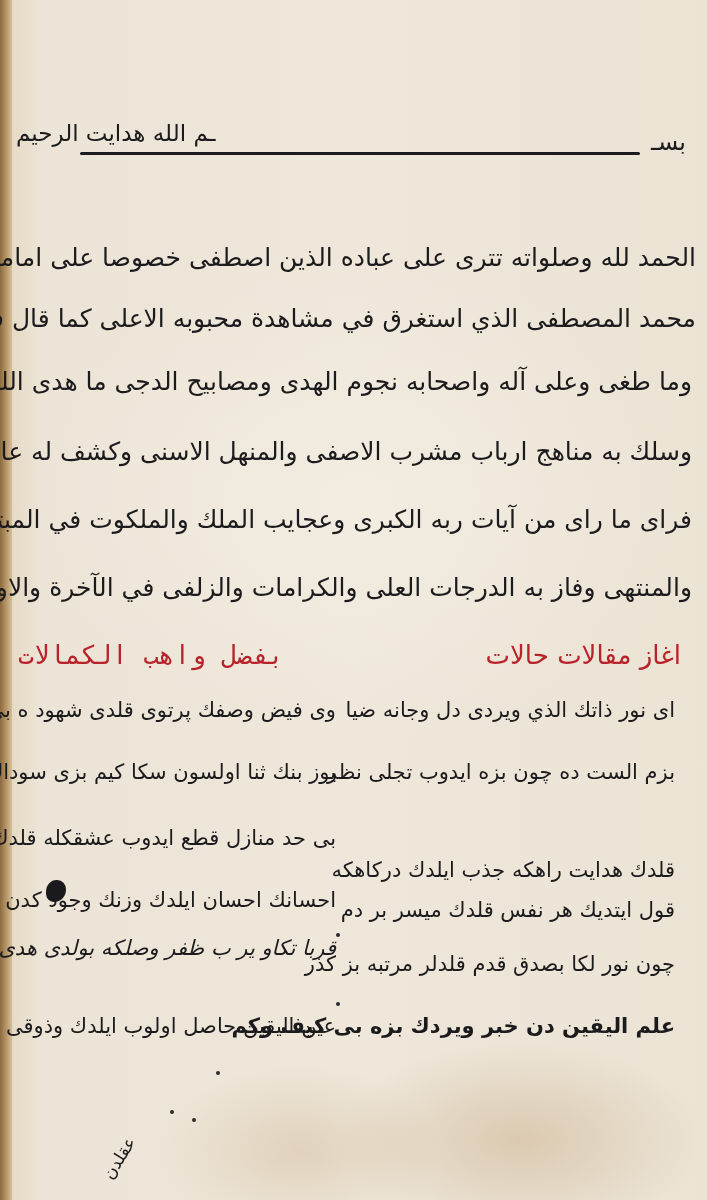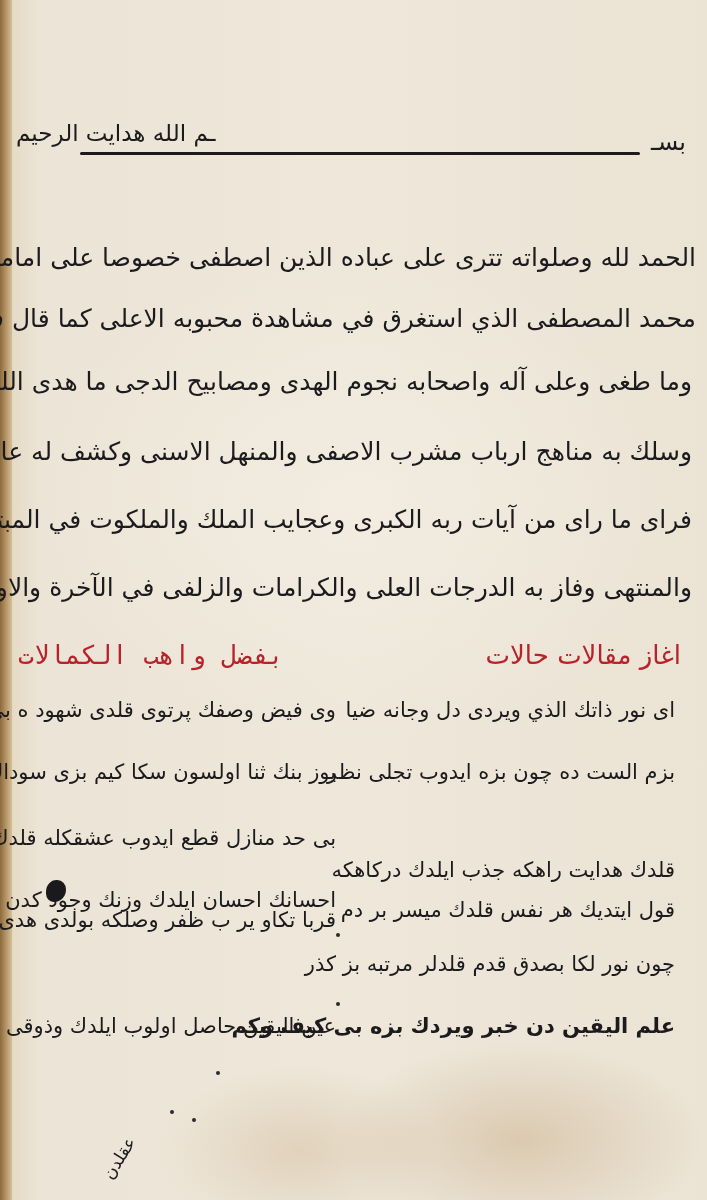--- a/index.html
+++ b/index.html
@@ -100,21 +100,21 @@
     <div class="verse v-right" style="top:760px;">بزم الست ده چون بزه ايدوب تجلى نظر</div>
     <div class="verse v-left" style="top:760px;">يوز بنك ثنا اولسون سكا كيم بزى سوداك ز</div>
 
     <div class="verse v-right" style="top:826px;margin-top:32px;">قلدك هدايت راهكه جذب ايلدك دركاهكه</div>
     <div class="verse v-left" style="top:826px;">بى حد منازل قطع ايدوب عشقكله قلدك آشنا</div>
 
     <div class="verse v-right" style="top:888px;margin-top:10px;">قول ايتديك هر نفس قلدك ميسر بر دم</div>
     <div class="verse v-left" style="top:888px;">احسانك احسان ايلدك وزنك وجود كدن صفا</div>
 
     <div class="verse v-right" style="top:952px;">چون نور لكا بصدق قدم قلدلر مرتبه بز كذر</div>
-    <div class="verse v-left" style="top:908px;">قربا تكاو ير ب ظفر وصلكه بولدى هدى</div>
+    <div class="verse v-left" style="top:936px;font-style:italic;">قربا تكاو ير ب ظفر وصلكه بولدى هدى</div>
 
     <div class="verse v-right" style="top:1014px;font-weight:bold;">علم اليقين دن خبر ويردك بزه بى كيف وكم</div>
     <div class="verse v-left" style="top:1014px;">عين اليقين حاصل اولوب ايلدك وذوقى باللقا</div>
   </div>
 
   <div class="ink-blot"></div>
   <div class="spot" style="left:170px; top:1110px;"></div>
   <div class="spot" style="left:192px; top:1118px;"></div>
   <div class="spot" style="left:216px; top:1071px;"></div>
   <div class="spot" style="left:336px; top:933px;"></div>

